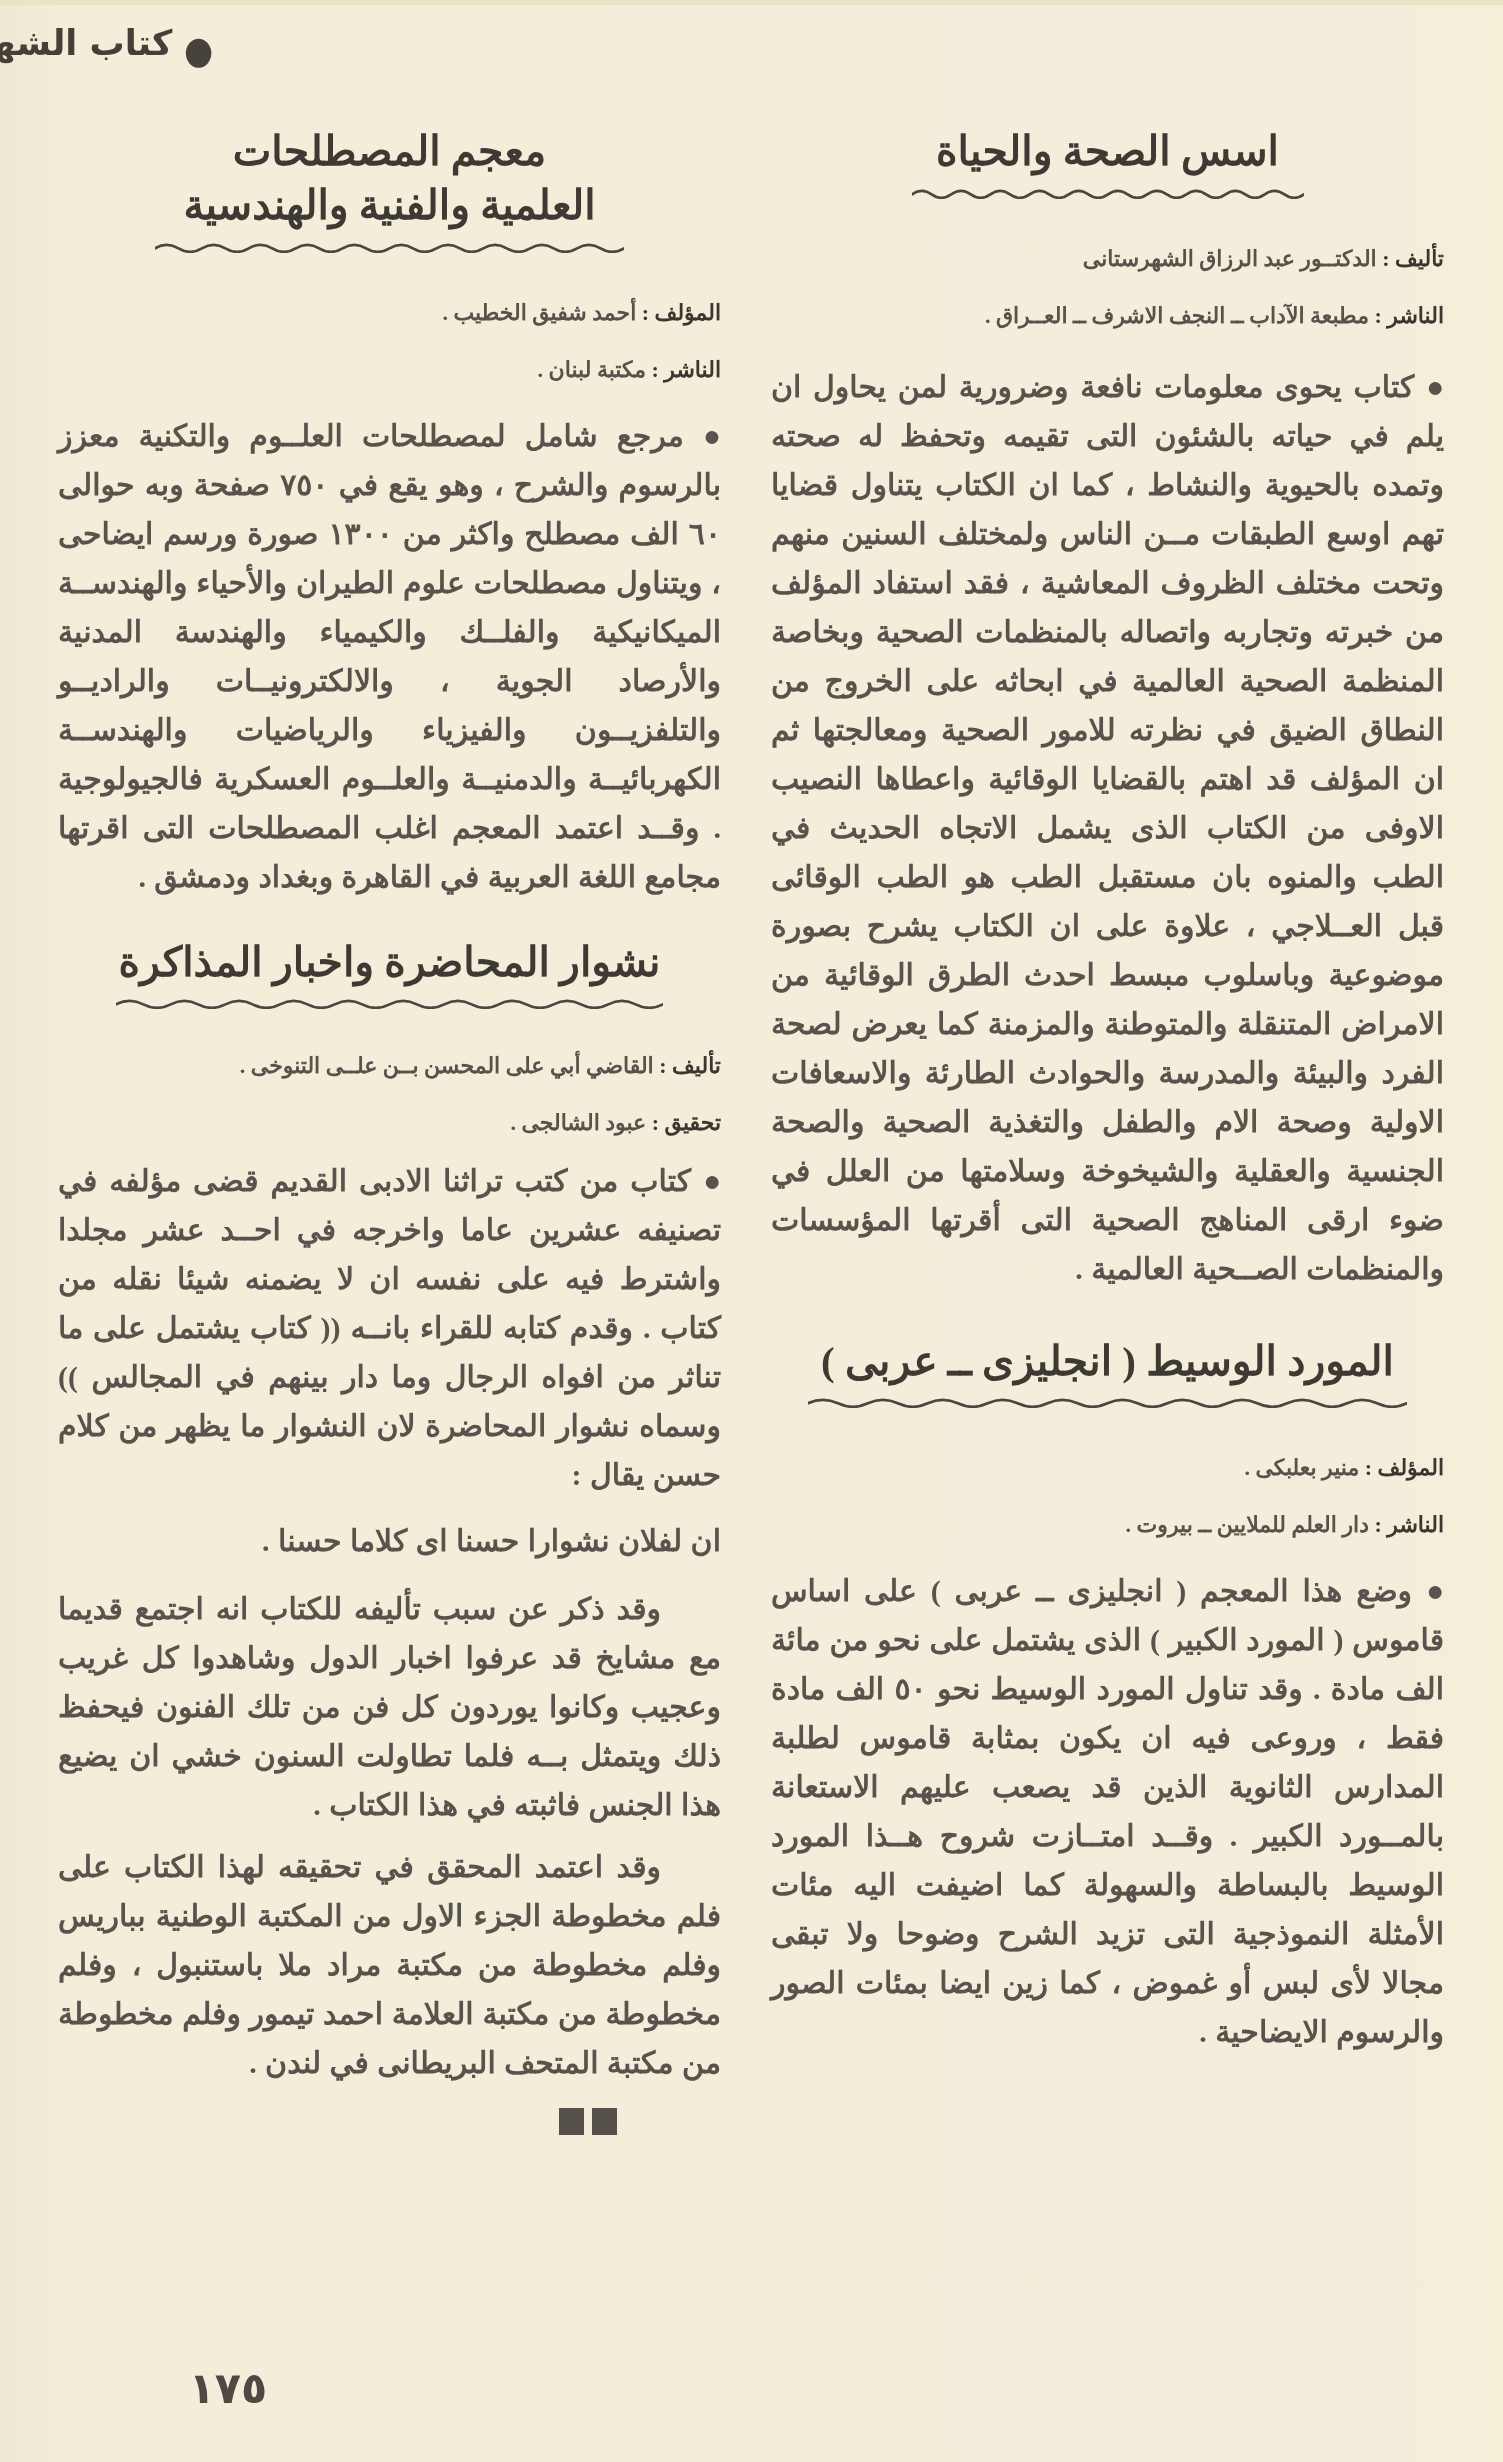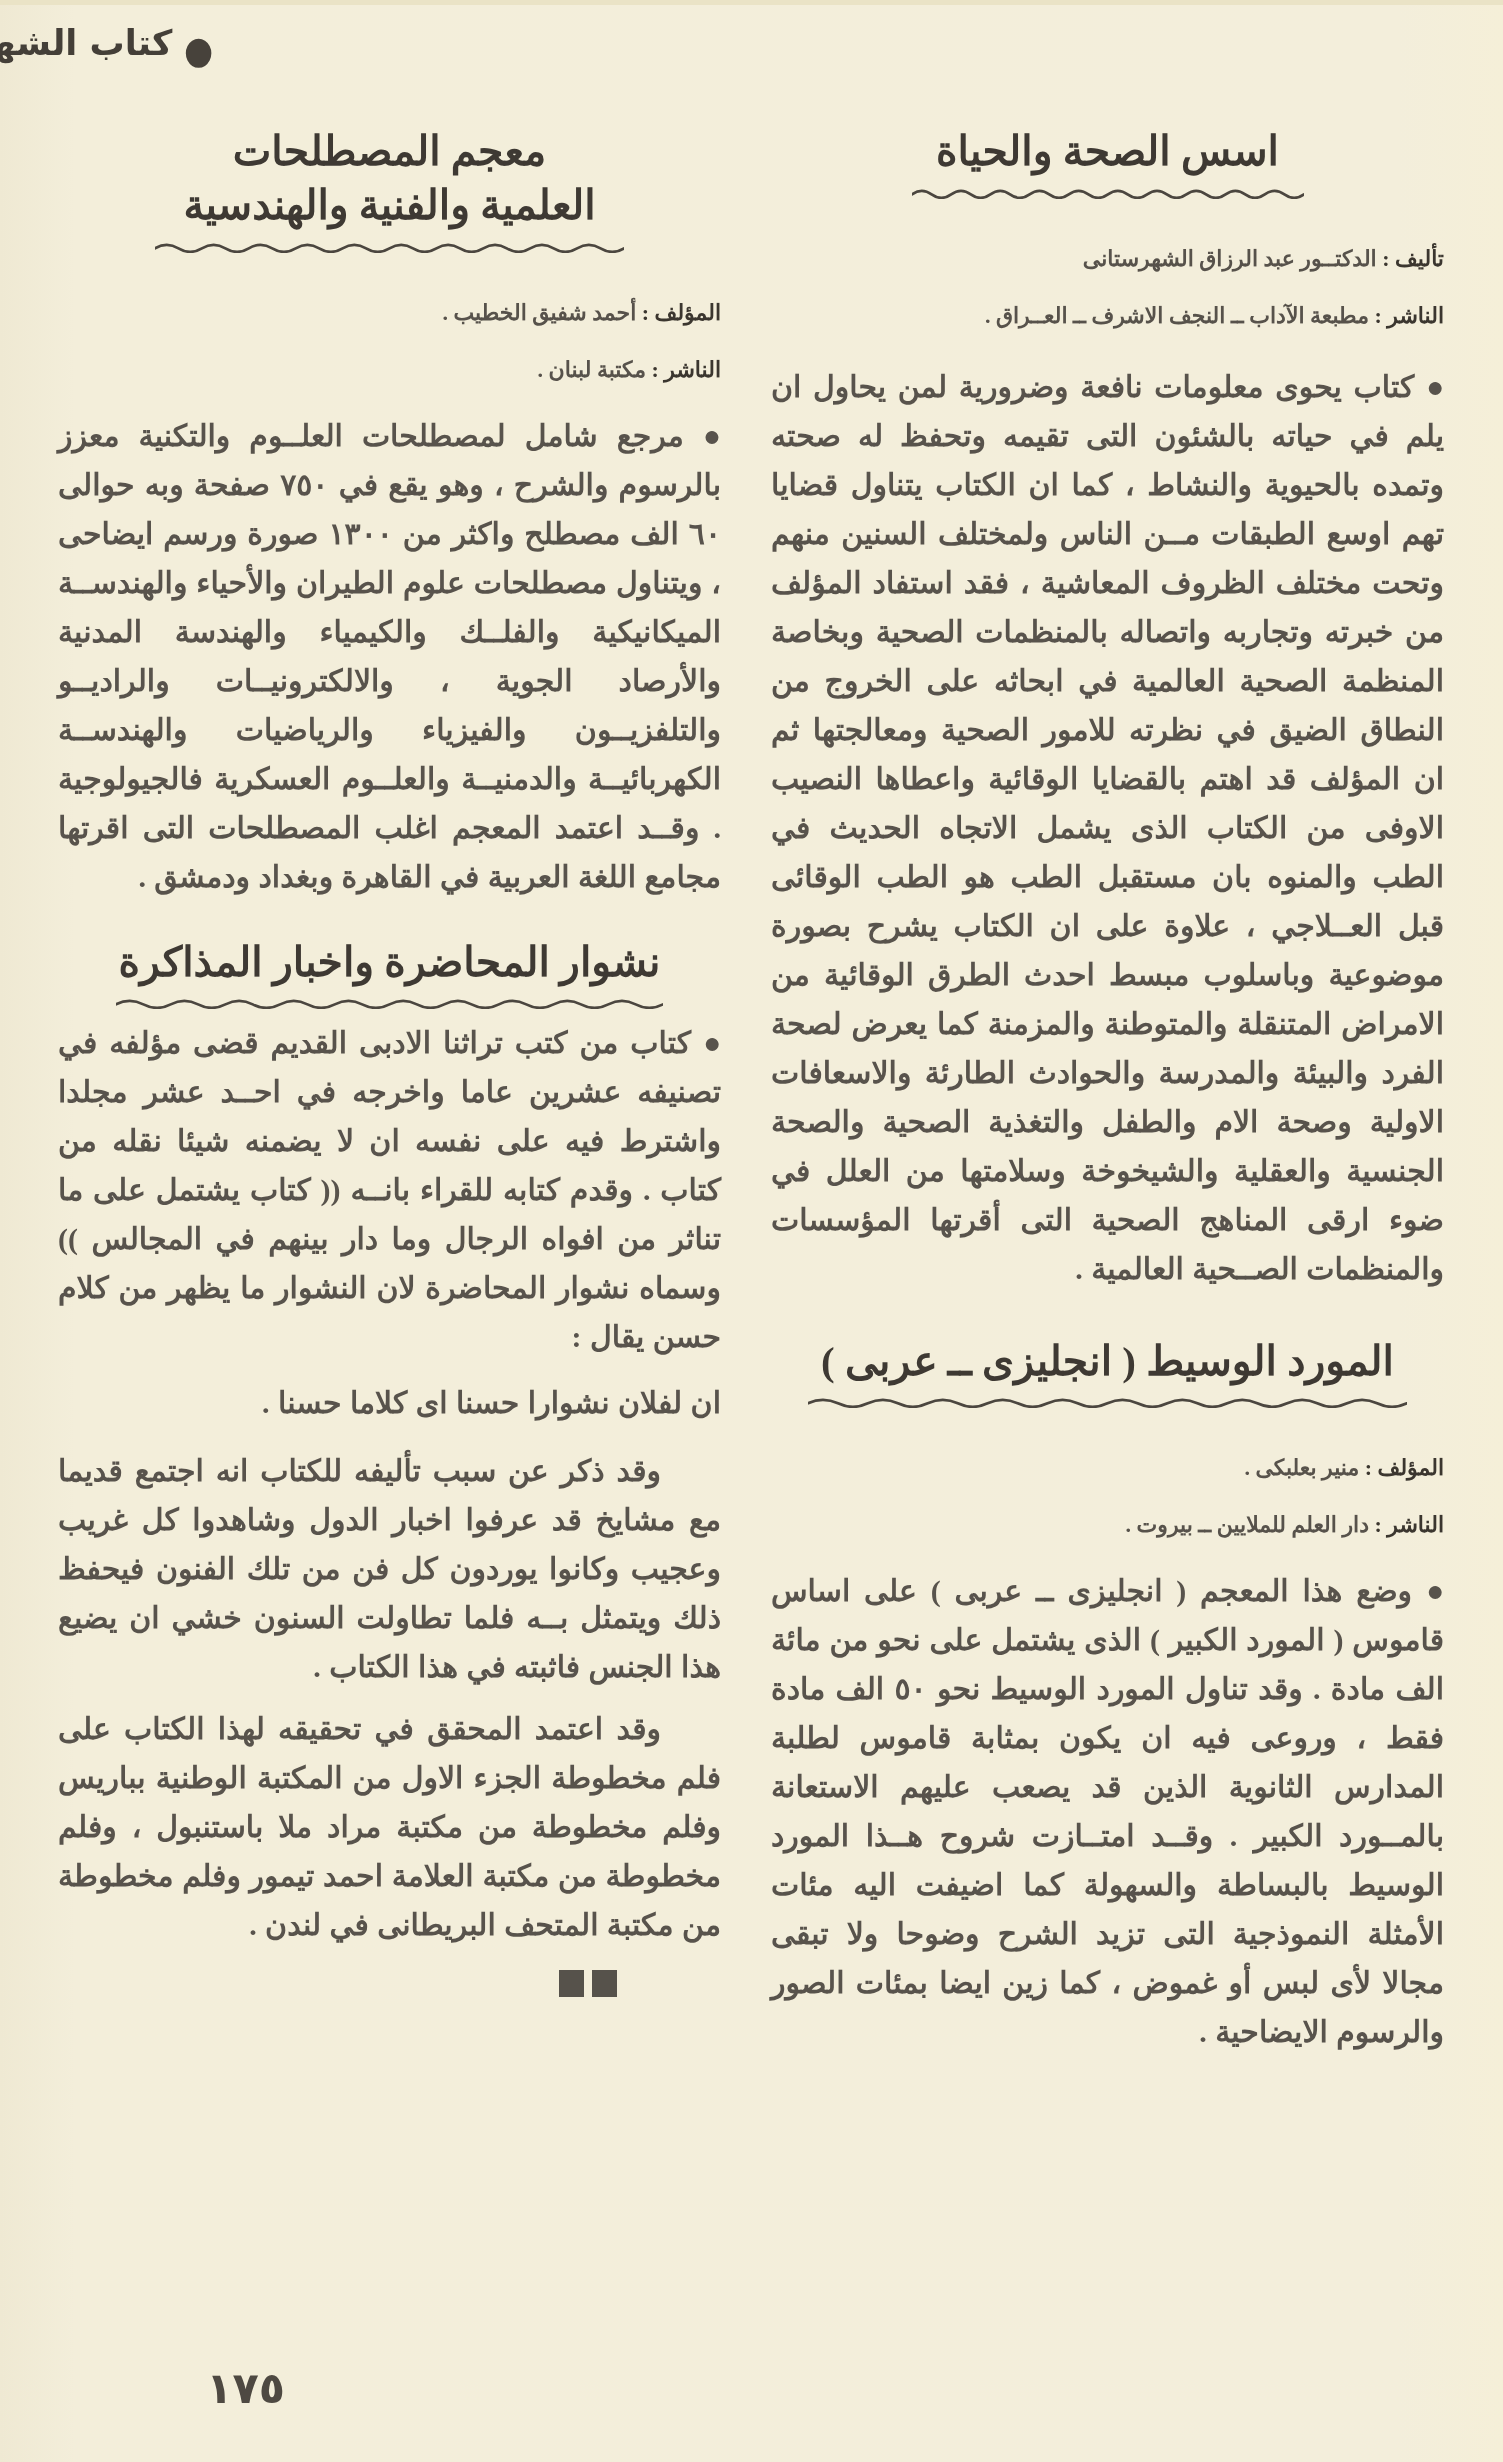--- a/index.html
+++ b/index.html
@@ -75,22 +75,22 @@
   .end-mark{
     margin-top:21px;
     direction:rtl;text-align:left;padding-left:501px;white-space:nowrap;
   }
   .end-sq{
     display:inline-block;width:24.5px;height:27px;margin-right:8.5px;
     background:#56524b;
   }
 
   .page-number{
-    position:absolute;left:153px;top:2363px;width:132px;
-    text-align:right;font-size:43px;font-weight:bold;color:#4e4942;
+    position:absolute;left:162px;top:2363px;width:132px;
+    text-align:center;font-size:43px;font-weight:bold;color:#4e4942;
   }
 </style>
 </head>
 <body>
 
 <div class="page">
 
   <div class="page-tag">
     <span class="tag-bullet">●</span><span class="tag-label">كتاب الشهر</span>
   </div>
@@ -146,20 +146,24 @@
       <p class="para tight">● مرجع شامل لمصطلحات العلــوم والتكنية معزز بالرسوم والشرح ، وهو يقع في ٧٥٠ صفحة وبه حوالى ٦٠ الف مصطلح واكثر من ١٣٠٠ صورة ورسم ايضاحى ، ويتناول مصطلحات علوم الطيران والأحياء والهندســة الميكانيكية والفلــك والكيمياء والهندسة المدنية والأرصاد الجوية ، والالكترونيــات والراديــو والتلفزيــون والفيزياء والرياضيات والهندســة الكهربائيــة والدمنيــة والعلــوم العسكرية فالجيولوجية . وقــد اعتمد المعجم اغلب المصطلحات التى اقرتها مجامع اللغة العربية في القاهرة وبغداد ودمشق .</p>
     </section>
 
     <section class="sec-gap-left">
       <h2 class="sec-title">نشوار المحاضرة واخبار المذاكرة</h2>
       <div class="wavy-row">
         <svg class="wavy" style="width:547px" viewBox="0 0 200 12" preserveAspectRatio="none" aria-hidden="true">
             <path d="M0 8 Q5 2 10 8 T20 8 T30 8 T40 8 T50 8 T60 8 T70 8 T80 8 T90 8 T100 8 T110 8 T120 8 T130 8 T140 8 T150 8 T160 8 T170 8 T180 8 T190 8 T200 8"></path>
           </svg>
       </div>
+      <div class="fields" style="margin-top:24.5px;">
+        <div class="field"><span class="flabel">تأليف :</span> <span class="fvalue">القاضي أبي على المحسن بــن علــى التنوخى .</span></div>
+        <div class="field"><span class="flabel">تحقيق :</span> <span class="fvalue">عبود الشالجى .</span></div>
+      </div>
       <p class="para" style="margin-top:5.7px;">● كتاب من كتب تراثنا الادبى القديم قضى مؤلفه في تصنيفه عشرين عاما واخرجه في احــد عشر مجلدا واشترط فيه على نفسه ان لا يضمنه شيئا نقله من كتاب . وقدم كتابه للقراء بانــه (( كتاب يشتمل على ما تناثر من افواه الرجال وما دار بينهم في المجالس )) وسماه نشوار المحاضرة لان النشوار ما يظهر من كلام حسن يقال :</p>
       <p class="para quote">ان لفلان نشوارا حسنا اى كلاما حسنا .</p>
       <p class="para indent">وقد ذكر عن سبب تأليفه للكتاب انه اجتمع قديما مع مشايخ قد عرفوا اخبار الدول وشاهدوا كل غريب وعجيب وكانوا يوردون كل فن من تلك الفنون فيحفظ ذلك ويتمثل بــه فلما تطاولت السنون خشي ان يضيع هذا الجنس فاثبته في هذا الكتاب .</p>
       <p class="para indent" style="margin-top:13px;">وقد اعتمد المحقق في تحقيقه لهذا الكتاب على فلم مخطوطة الجزء الاول من المكتبة الوطنية بباريس وفلم مخطوطة من مكتبة مراد ملا باستنبول ، وفلم مخطوطة من مكتبة العلامة احمد تيمور وفلم مخطوطة من مكتبة المتحف البريطانى في لندن .</p>
     </section>
 
     <div class="end-mark">
       <span class="end-sq"></span><span class="end-sq"></span>
     </div>
 

